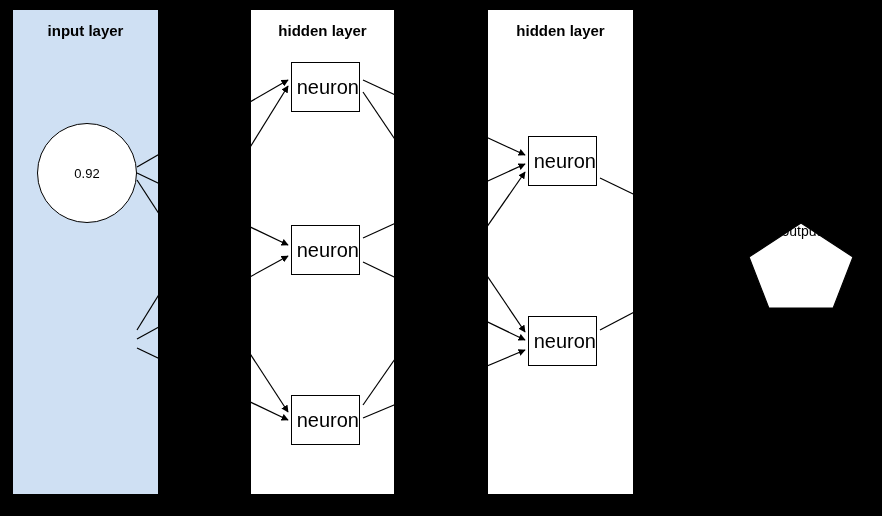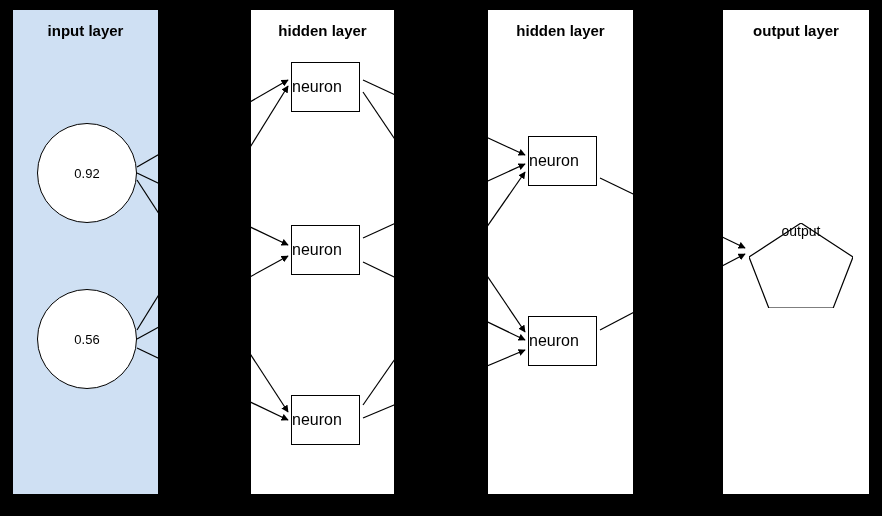--- a/index.html
+++ b/index.html
@@ -17,22 +17,22 @@
     font-family:"Liberation Sans", sans-serif;
   }
   .node-circle{
     position:absolute;box-sizing:border-box;border:1px solid #000;
     border-radius:50%;background:#fff;
     display:flex;align-items:center;justify-content:center;
     font-size:13px;color:#000;
   }
   .node-box{
     position:absolute;box-sizing:border-box;border:1px solid #000;
-    background:#fff;display:flex;align-items:center;justify-content:flex-start;
-    font-size:16px;color:#000;
+    background:#fff;display:flex;align-items:center;justify-content:flex-end;
+    font-size:20px;color:#000;
   }
   .node-pent{
     position:absolute;display:flex;align-items:flex-start;justify-content:center;
     font-size:14px;color:#000;
   }
   .node-pent svg{position:absolute;left:0;top:0;}
   .node-pent span{position:relative;z-index:2;}
   svg.edges{position:absolute;left:0;top:0;width:882px;height:516px;
             pointer-events:none;}
 </style>
@@ -42,23 +42,20 @@
 <div id="stage">
 
   <div class="panel" id="panel-0" style="left: 13px; top: 10px; width: 145px; height: 484px; background: rgb(207, 224, 243);">
     <div class="panel-title" style="top: 12px;">input layer</div>
   </div>
   <div class="panel" id="panel-1" style="left: 251px; top: 10px; width: 143px; height: 484px; background: rgb(255, 255, 255);">
     <div class="panel-title" style="top: 12px;">hidden layer</div>
   </div>
   <div class="panel" id="panel-2" style="left: 488px; top: 10px; width: 145px; height: 484px; background: rgb(255, 255, 255);">
     <div class="panel-title" style="top: 12px;">hidden layer</div>
-  </div>
-  <div class="panel" id="panel-3" style="left: 723px; top: 10px; width: 146px; height: 484px; background: rgb(255, 255, 255);">
-    <div class="panel-title" style="top: 12px;">output layer</div>
   </div>
 
   <svg class="edges" viewBox="0 0 882 516" id="edge-svg">
     <defs>
       <marker id="arrow" viewBox="0 0 10 10" refX="9" refY="5" markerWidth="6" markerHeight="6" orient="auto-start-reverse">
         <path d="M 0 0 L 10 5 L 0 10 z" fill="#000"></path>
       </marker>
     </defs>
     <g id="edge-group" stroke="#000" stroke-width="1.2" fill="none">
         <line x1="137" y1="167" x2="288" y2="80" marker-end="url(#arrow)"></line>
@@ -74,23 +71,20 @@
         <line x1="363" y1="405" x2="525" y2="172" marker-end="url(#arrow)"></line>
         <line x1="363" y1="418" x2="525" y2="350" marker-end="url(#arrow)"></line>
         <line x1="600" y1="178" x2="745" y2="248" marker-end="url(#arrow)"></line>
         <line x1="600" y1="330" x2="745" y2="254" marker-end="url(#arrow)"></line>
       </g>
   </svg>
 
   <div class="node-circle" id="node-in-1" style="left: 37px; top: 123px; width: 100px; height: 100px; text-align: center;">
     <span>0.92</span>
   </div>
-  <div class="node-circle" id="node-in-2" style="left: 37px; top: 289px; width: 100px; height: 100px;">
-    <span>0.56</span>
-  </div>
 
   <div class="node-box" id="node-h1-1" style="left: 291px; top: 62px; width: 69px; height: 50px;">
     <span>neuron</span>
   </div>
   <div class="node-box" id="node-h1-2" style="left: 291px; top: 225px; width: 69px; height: 50px;">
     <span>neuron</span>
   </div>
   <div class="node-box" id="node-h1-3" style="left: 291px; top: 395px; width: 69px; height: 50px;">
     <span>neuron</span>
   </div>

